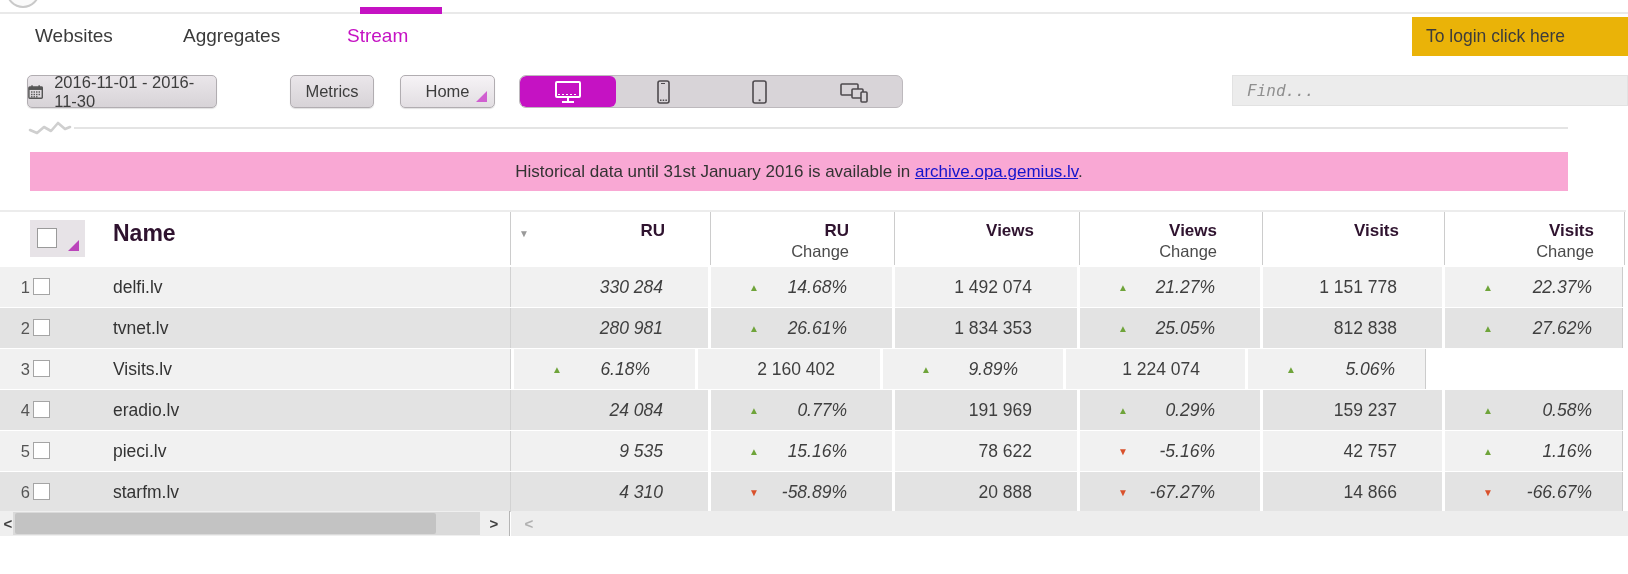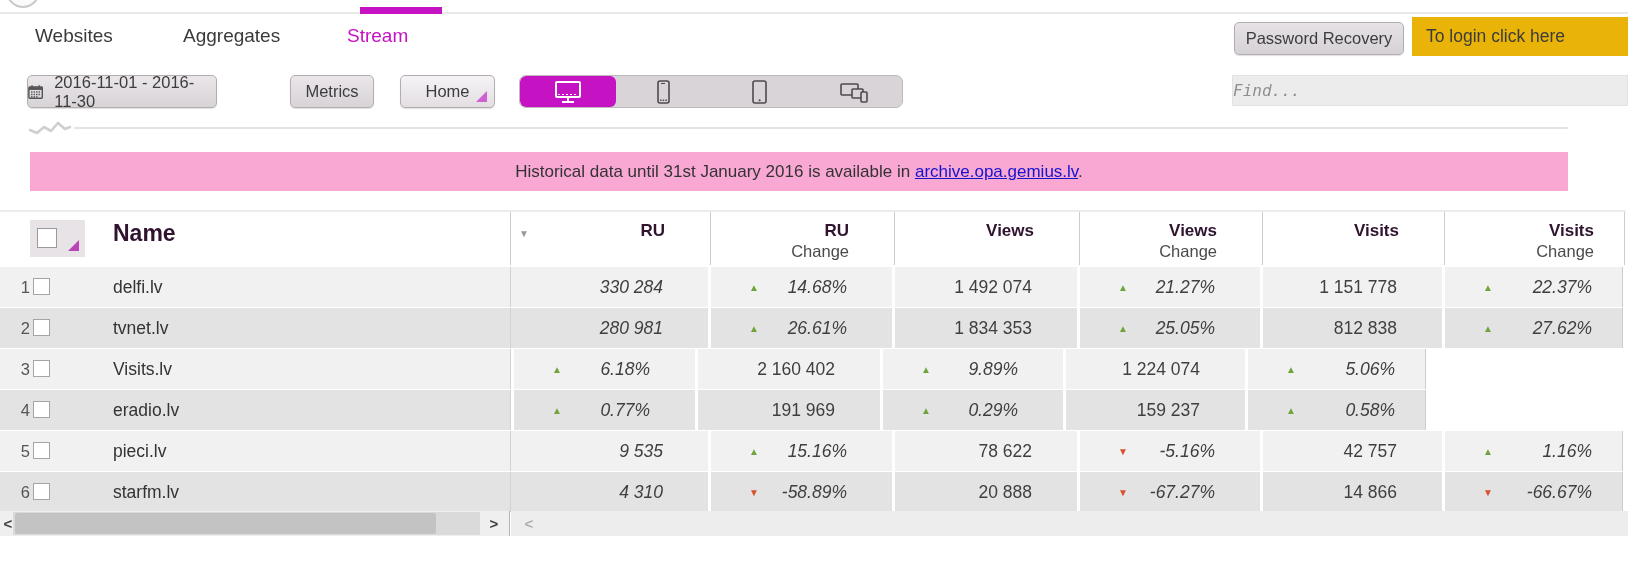--- a/index.html
+++ b/index.html
@@ -31,21 +31,21 @@
   .metrics-btn { left:290px; top:75px; width:84px; }
   .home-btn { left:400px; top:75px; width:95px; background:linear-gradient(#f6f3f6,#e2dee2); }
   .home-corner { position:absolute; right:7px; bottom:5px; width:0; height:0;
     border-left:11px solid transparent; border-bottom:11px solid #d05fd0; }
   .device-group { position:absolute; left:519px; top:75px; width:384px; height:33px;
     background:#d8d4d8; border:1px solid #bdb9bd; border-radius:7px; display:flex; overflow:hidden; }
   .dev { flex:1; display:flex; align-items:center; justify-content:center; cursor:pointer; color:#4e4a4e; }
   .dev.selected { background:#c512c3; border-radius:6px; color:#fff; }
   .find-input { position:absolute; left:1232px; top:75px; width:396px; height:31px;
     background:#ececec; border:1px solid #e2e2e2; font-family:"DejaVu Sans Mono", monospace;
-    font-style:italic; font-size:16px; color:#333; padding-left:0; outline:none; }
+    font-style:italic; font-size:16px; color:#333; padding-left:14px; outline:none; }
   .find-input::placeholder { color:#8f8f8f; }
 
   .sparkline { position:absolute; left:28px; top:119px; cursor:pointer; }
   .hr-line { position:absolute; top:127px; left:74px; width:1494px; height:2px; background:#e4e4e4; }
 
   
   .banner { position:absolute; left:30px; top:152px; width:1538px; height:39px; background:#f9a8d4;
     text-align:center; line-height:39px; font-size:17px; color:#333; }
   .banner-link { color:#1414cc; text-decoration:underline; cursor:pointer; }
 
@@ -107,21 +107,20 @@
 <div class="app">
 
   <div class="logo-fragment"></div>
   <div class="topline"></div>
   <div class="tab-indicator"></div>
 
   <span class="tab" style="left:35px">Websites</span>
   <span class="tab" style="left:183px">Aggregates</span>
   <span class="tab active" style="left:347px">Stream</span>
 
-  <button class="btn pw-btn">Password Recovery</button>
   <div class="login-band">To login click here</div>
 
   <div class="btn date-btn">
     <svg width="17" height="16" viewBox="0 0 17 16">
       <rect x="1" y="2.5" width="15" height="12.5" rx="1" fill="none" stroke="#555" stroke-width="1.6"></rect>
       <rect x="1" y="2.5" width="15" height="3.2" fill="#555"></rect>
       <line x1="4.5" y1="0.5" x2="4.5" y2="3" stroke="#555" stroke-width="1.6"></line>
       <line x1="12.5" y1="0.5" x2="12.5" y2="3" stroke="#555" stroke-width="1.6"></line>
       <g fill="#555">
         <rect x="3.4" y="7.2" width="1.6" height="1.6"></rect>
@@ -293,20 +292,21 @@
         <span>5.06%</span>
       </div>
     </div>
 
     <div class="trow alt">
       <div class="cell c-left">
         <span class="rownum">4</span>
         <span class="cb"></span>
         <span class="rname">eradio.lv</span>
       </div>
+      <div class="cell num ital c-ru">24 084</div>
       <div class="cell change c-ruch">
         <span class="tri up">▲</span>
         <span>0.77%</span>
       </div>
       <div class="cell num c-views">191 969</div>
       <div class="cell change c-vch">
         <span class="tri up">▲</span>
         <span>0.29%</span>
       </div>
       <div class="cell num c-visits">159 237</div>

